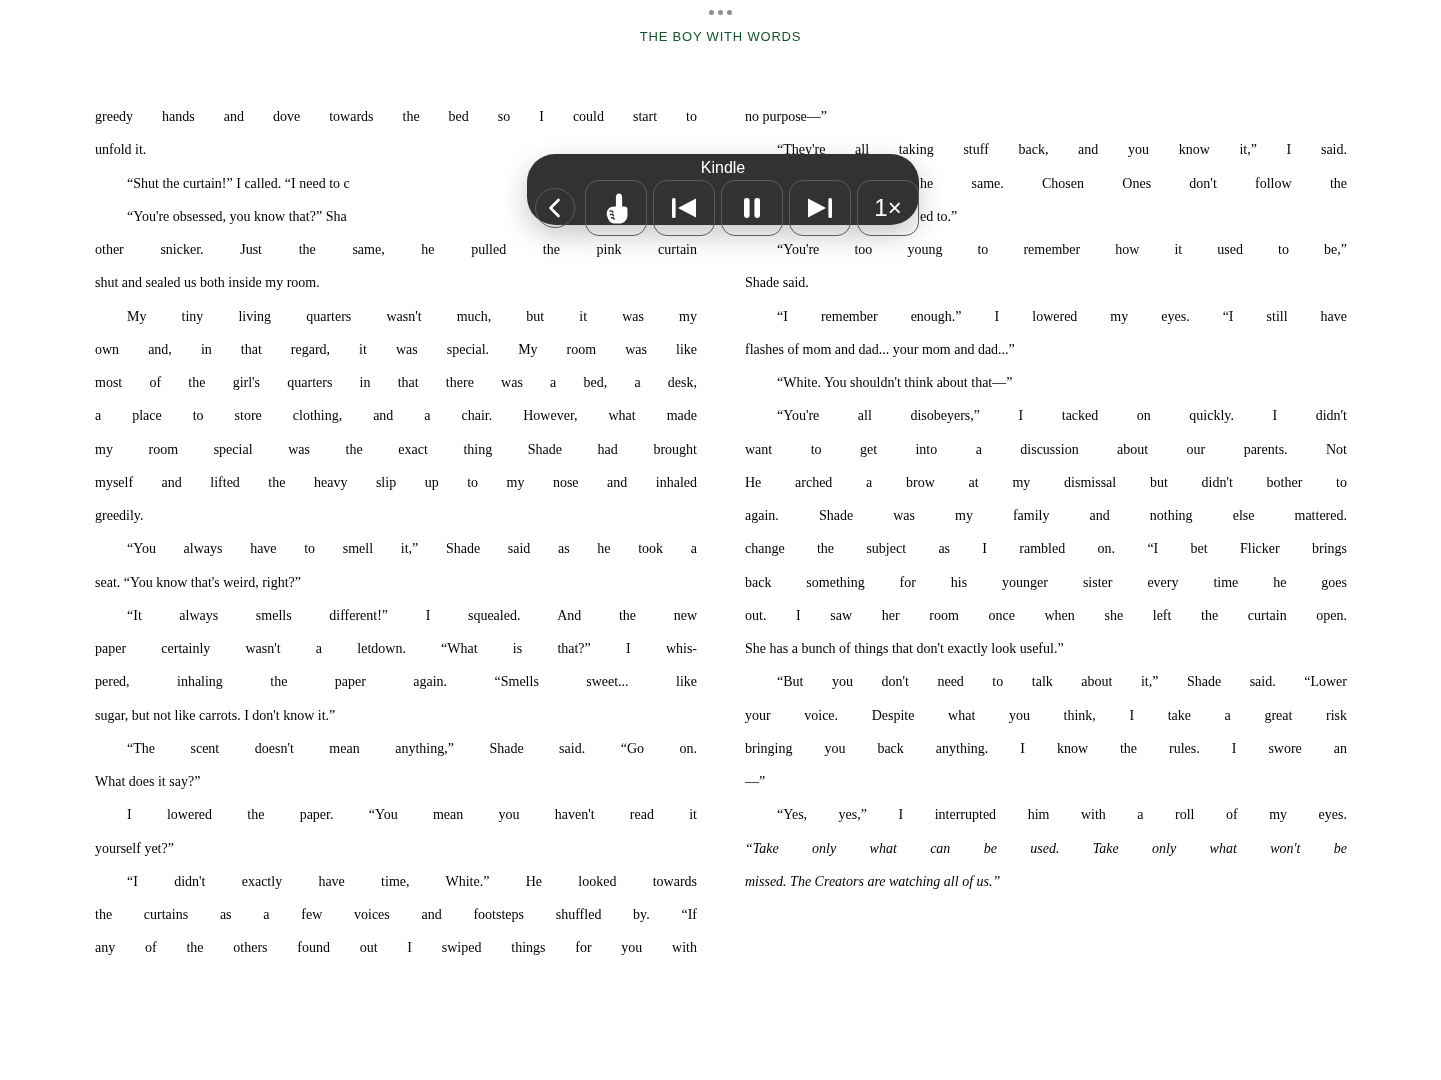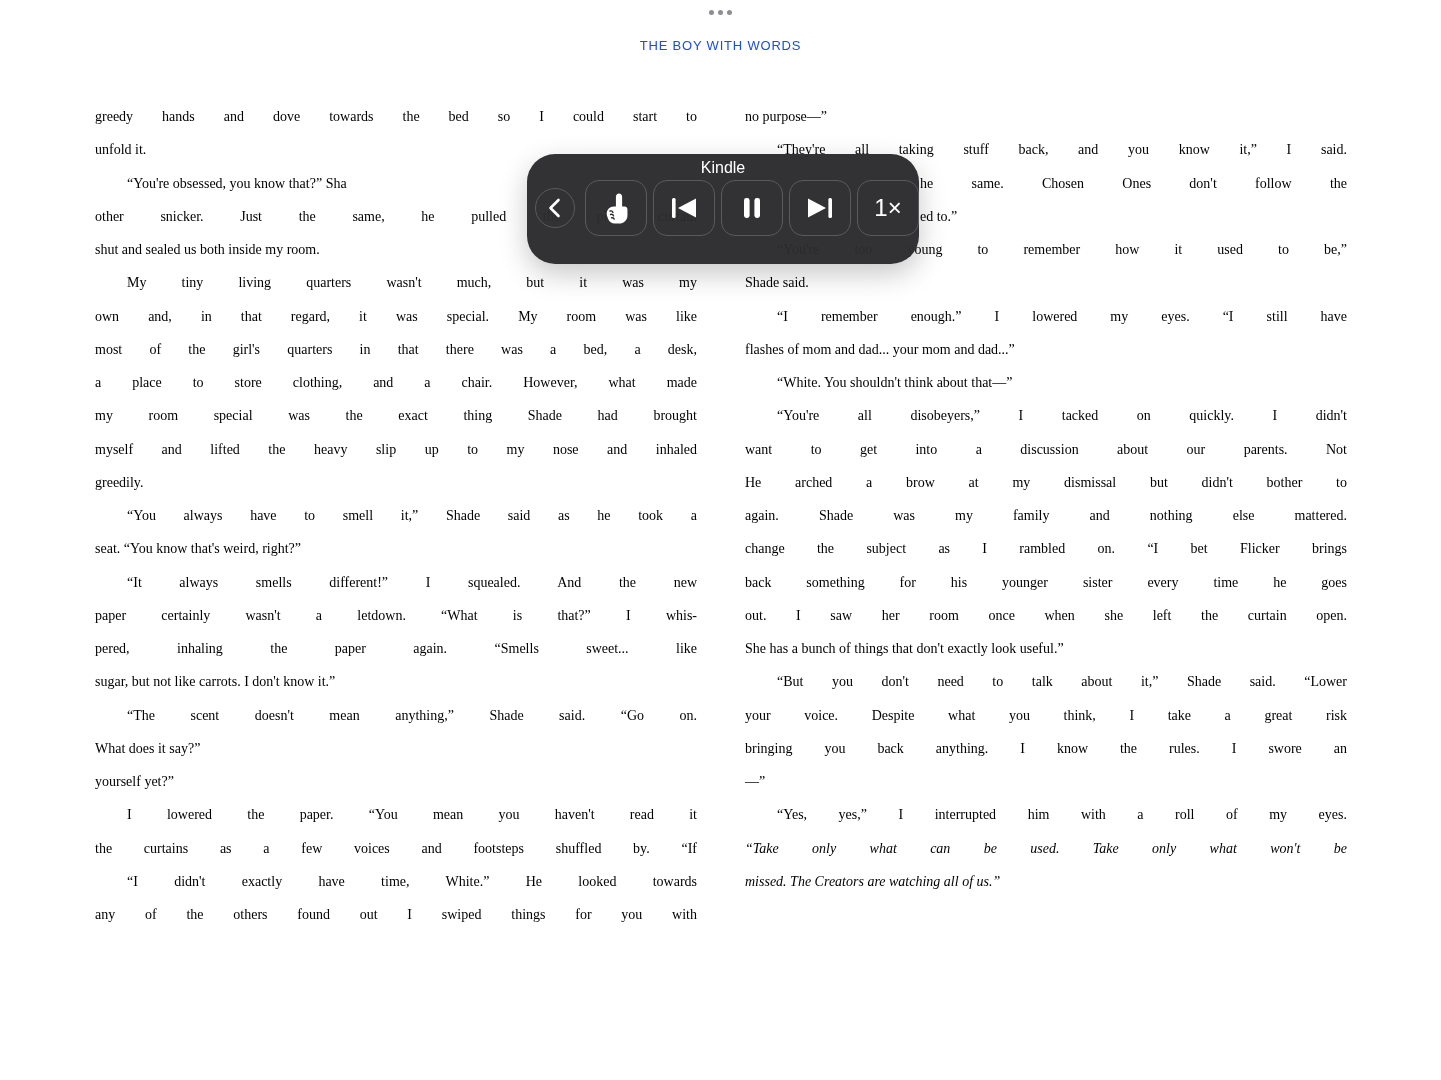--- a/index.html
+++ b/index.html
@@ -2,33 +2,33 @@
 <html><head>
 <meta charset="utf-8">
 <style>
   html,body{margin:0;padding:0;background:#ffffff;}
   .page{position:relative;width:1441px;height:1080px;background:#ffffff;overflow:hidden;
         font-family:"Liberation Serif", serif;}
   
   .handle{position:absolute;top:10px;left:0;right:0;display:flex;justify-content:center;gap:4px;}
   .handle .dot{width:5px;height:5px;border-radius:50%;background:#8e8e93;}
   
-  .chapter-title{position:absolute;top:38px;left:0;right:0;text-align:center;
+  .chapter-title{position:absolute;top:29px;left:0;right:0;text-align:center;
         font-family:"Liberation Sans", sans-serif;font-size:13px;font-weight:500;
-        letter-spacing:0.8px;color:#1d4ed8;}
+        letter-spacing:0.8px;color:#14532d;}
   
   .col{position:absolute;top:100px;width:602px;font-size:14px;line-height:33.25px;color:#000000;}
   .col-left{left:95px;}
   .col-right{left:745px;}
   .line{min-height:33.25px;text-align:left;}
   .line.j{text-align:justify;text-align-last:justify;}
   .line.ind{text-indent:32px;}
   .line.it{font-style:italic;}
   
-  .controller{position:absolute;left:527px;top:154px;width:392px;height:110px;
+  .controller{position:absolute;left:527px;top:154px;width:392px;height:71px;
         background:rgba(43,43,45,0.97);border-radius:28px;z-index:5;
         box-shadow:0 10px 28px rgba(0,0,0,0.22);box-sizing:border-box;}
   .ctl-title{color:#ffffff;font-family:"Liberation Sans", sans-serif;font-size:16px;
         font-weight:500;line-height:24px;text-align:center;margin-top:2px;}
   .ctl-row{display:flex;align-items:center;padding:0 0 0 8px;}
   .circle-btn{width:40px;height:40px;border:1.5px solid #5a5a5c;border-radius:50%;
         background:transparent;display:flex;align-items:center;justify-content:center;
         flex:none;margin-right:10px;padding:0;cursor:default;}
   .sq-btn{width:62px;height:56px;border:1.5px solid #5a5a5c;border-radius:14px;
         background:transparent;display:flex;align-items:center;justify-content:center;
@@ -45,42 +45,43 @@
     <span class="dot"></span>
     <span class="dot"></span>
     <span class="dot"></span>
   </div>
 
   <div class="chapter-title">THE BOY WITH WORDS</div>
 
   <div class="col col-left">
       <div class="line j">greedy hands and dove towards the bed so I could start to</div>
       <div class="line">unfold it.</div>
+      <div class="line ind">“Shut the curtain!” I called. “I need to c</div>
       <div class="line ind">“You're obsessed, you know that?” Sha</div>
       <div class="line j">other snicker. Just the same, he pulled the pink curtain</div>
       <div class="line">shut and sealed us both inside my room.</div>
       <div class="line j ind">My tiny living quarters wasn't much, but it was my</div>
       <div class="line j">own and, in that regard, it was special. My room was like</div>
       <div class="line j">most of the girl's quarters in that there was a bed, a desk,</div>
       <div class="line j">a place to store clothing, and a chair. However, what made</div>
       <div class="line j">my room special was the exact thing Shade had brought</div>
       <div class="line j">myself and lifted the heavy slip up to my nose and inhaled</div>
       <div class="line">greedily.</div>
       <div class="line j ind">“You always have to smell it,” Shade said as he took a</div>
       <div class="line">seat. “You know that's weird, right?”</div>
       <div class="line j ind">“It always smells different!” I squealed. And the new</div>
       <div class="line j">paper certainly wasn't a letdown. “What is that?” I whis-</div>
       <div class="line j">pered, inhaling the paper again. “Smells sweet... like</div>
       <div class="line">sugar, but not like carrots. I don't know it.”</div>
       <div class="line j ind">“The scent doesn't mean anything,” Shade said. “Go on.</div>
       <div class="line">What does it say?”</div>
+      <div class="line j ind">I lowered the paper. “You mean you haven't read it</div>
       <div class="line">yourself yet?”</div>
-      <div class="line j ind">I lowered the paper. “You mean you haven't read it</div>
+      <div class="line j ind">“I didn't exactly have time, White.” He looked towards</div>
       <div class="line j">the curtains as a few voices and footsteps shuffled by. “If</div>
-      <div class="line j ind">“I didn't exactly have time, White.” He looked towards</div>
       <div class="line j">any of the others found out I swiped things for you with</div>
     </div>
   <div class="col col-right">
       <div class="line">no purpose—”</div>
       <div class="line j ind">“They're all taking stuff back, and you know it,” I said.</div>
       <div class="line j" style="padding-left: 175px;">he same. Chosen Ones don't follow the</div>
       <div class="line" style="padding-left: 175px;">ed to.”</div>
       <div class="line j ind">“You're too young to remember how it used to be,”</div>
       <div class="line">Shade said.</div>
       <div class="line j ind">“I remember enough.” I lowered my eyes. “I still have</div>

